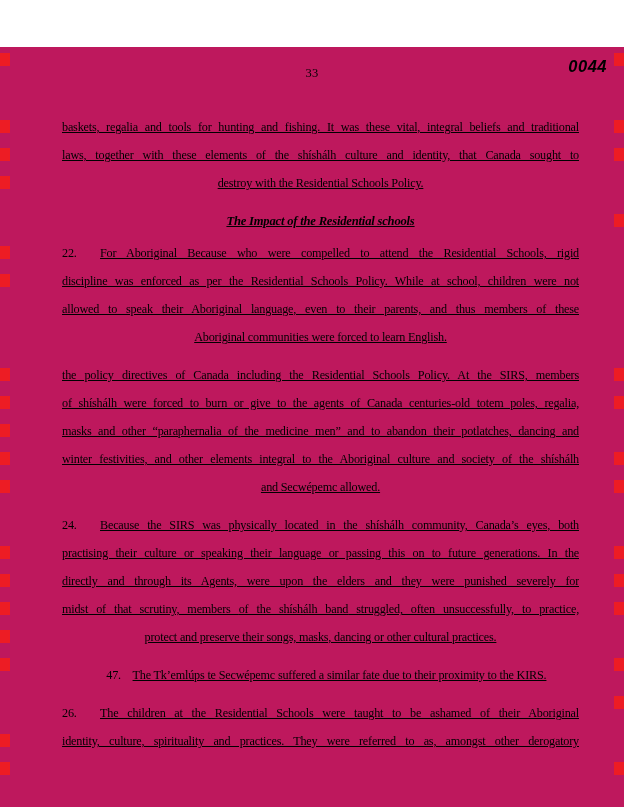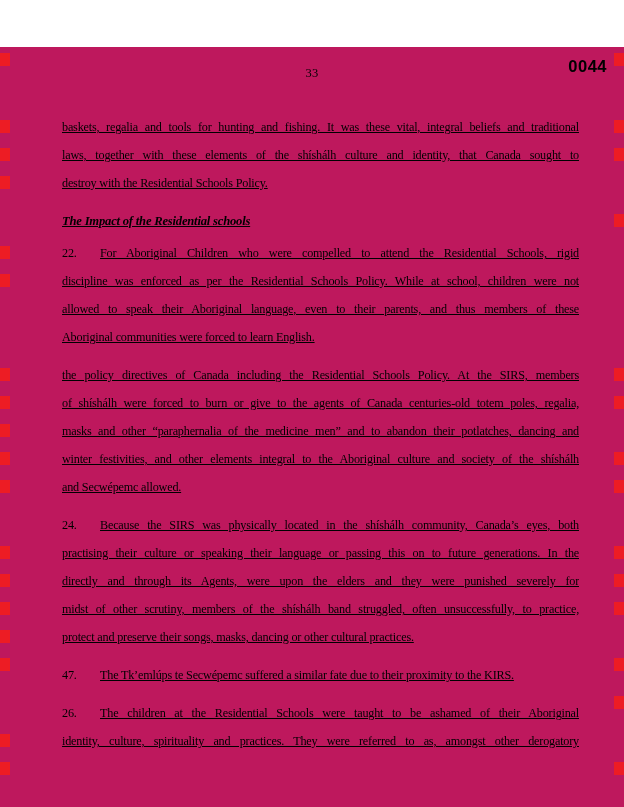--- a/index.html
+++ b/index.html
@@ -12,32 +12,32 @@
     color:#000;
     margin-top:47px;
   }
   .page-number{
     position:absolute;top:19px;left:0;width:624px;
     text-align:center;font-size:12.5px;letter-spacing:.3px;
   }
   .bates-stamp{
     position:absolute;top:10px;right:17px;
     font-family:"Liberation Sans","DejaVu Sans",sans-serif;
-    font-weight:bold;font-size:16.5px;letter-spacing:.5px;
+    font-weight:bold;font-size:16.5px;letter-spacing:.5px;font-style:italic;
   }
   .doc-body{
     position:absolute;left:62px;top:66px;width:517px;text-decoration:underline;
   }
   .para{margin:0;}
   .para + .para{margin-top:10px;}
   .para.heading + .para{margin-top:4px;}
   .line{
     line-height:28px;height:28px;
     font-size:12.2px;letter-spacing:-0.2px;
-    text-align:left;white-space:normal;overflow:hidden;
+    text-align:center;white-space:normal;overflow:hidden;
   }
   .line.jf{text-align:justify;text-align-last:justify;text-justify:inter-word;}
   .para.heading .line{font-weight:bold;font-style:italic;font-size:12.6px;}
   .pnum{display:inline-block;width:38px;}
   .ul{text-decoration:underline;}
   .mark{position:absolute;width:10px;height:13px;}
   .mark.left{left:0;}
   .mark.right{left:614px;}
 </style>
 </head>
@@ -49,37 +49,37 @@
   <div class="doc-body">
       <div class="para">
         <div class="line jf"><span>baskets, regalia and tools for hunting and fishing.  It was these vital, integral beliefs and traditional</span></div>
         <div class="line jf"><span>laws, together with these elements of the shíshálh culture and identity, that Canada sought to</span></div>
         <div class="line"><span>destroy with the Residential Schools Policy.</span></div>
       </div>
       <div class="para heading">
         <div class="line"><span>The Impact of the Residential schools</span></div>
       </div>
       <div class="para">
-        <div class="line jf"><span class="pnum">22.</span><span>For Aboriginal Children who were compelled to attend the Residential Schools, rigid</span></div>
+        <div class="line jf"><span class="pnum">22.</span><span>For Aboriginal Because who were compelled to attend the Residential Schools, rigid</span></div>
         <div class="line jf"><span>discipline was enforced as per the Residential Schools Policy.  While at school, children were not</span></div>
         <div class="line jf"><span>allowed to speak their Aboriginal language, even to their parents, and thus members of these</span></div>
         <div class="line"><span>Aboriginal communities were forced to learn English.</span></div>
       </div>
       <div class="para">
         <div class="line jf"><span>the policy directives of Canada including the Residential Schools Policy.  At the SIRS, members</span></div>
         <div class="line jf"><span>of shíshálh were forced to burn or give to the agents of Canada centuries-old totem poles, regalia,</span></div>
         <div class="line jf"><span>masks and other “paraphernalia of the medicine men” and to abandon their potlatches, dancing and</span></div>
         <div class="line jf"><span>winter festivities, and other elements integral to the Aboriginal culture and society of the shíshálh</span></div>
         <div class="line"><span>and Secwépemc allowed.</span></div>
       </div>
       <div class="para">
         <div class="line jf"><span class="pnum">24.</span><span>Because the SIRS was physically located in the shíshálh community, Canada’s eyes, both</span></div>
         <div class="line jf"><span>practising their culture or speaking their language or passing this on to future generations.  In the</span></div>
         <div class="line jf"><span>directly and through its Agents, were upon the elders and they were punished severely for</span></div>
-        <div class="line jf"><span>midst of other scrutiny, members </span><span class="ul">of the shíshálh band</span><span> struggled, often unsuccessfully, to practice,</span></div>
+        <div class="line jf"><span>midst of that scrutiny, members </span><span class="ul">of the shíshálh band</span><span> struggled, often unsuccessfully, to practice,</span></div>
         <div class="line"><span>protect and preserve their songs, masks, dancing or other cultural practices.</span></div>
       </div>
       <div class="para">
         <div class="line"><span class="pnum">47.</span><span>The Tk’emlúps te Secwépemc suffered a similar fate due to their proximity to the KIRS.</span></div>
       </div>
       <div class="para">
         <div class="line jf"><span class="pnum">26.</span><span>The children at the Residential Schools were taught to be ashamed of their Aboriginal</span></div>
         <div class="line jf"><span>identity, culture, spirituality and practices.  They were referred to as, amongst other derogatory</span></div>
       </div>
     </div>

